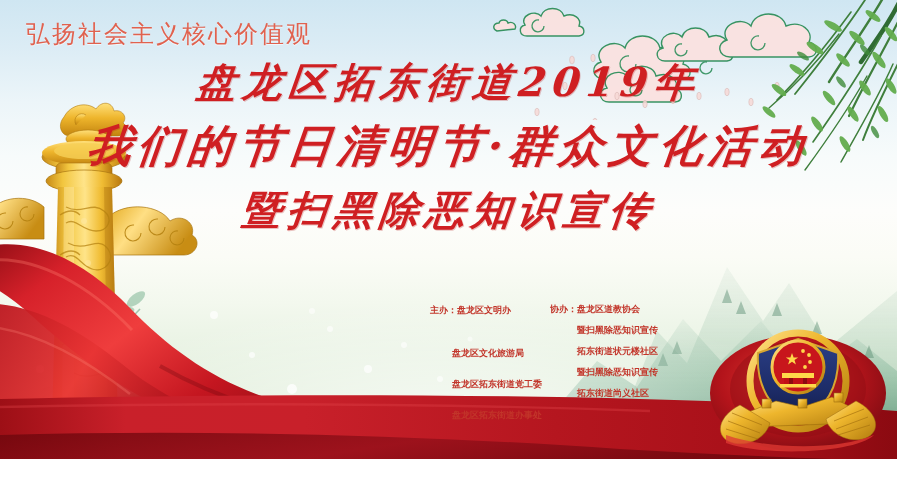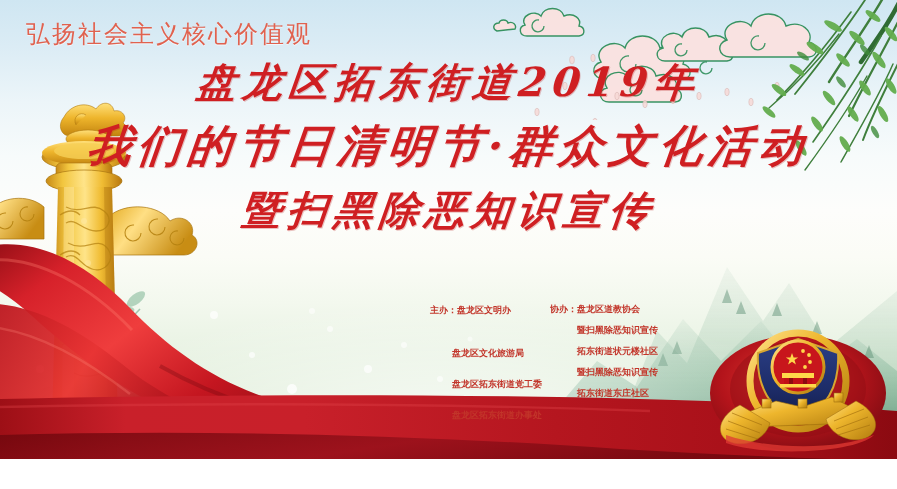--- a/index.html
+++ b/index.html
@@ -472,17 +472,17 @@
       <div class="crow">主办：盘龙区文明办</div>
       <div class="crow">盘龙区文化旅游局</div>
       <div class="crow">盘龙区拓东街道党工委</div>
       <div class="crow">盘龙区拓东街道办事处</div>
     </div>
     <div class="credit-col col-co">
       <div class="crow">协办：盘龙区道教协会</div>
       <div class="crow">暨扫黑除恶知识宣传</div>
       <div class="crow">拓东街道状元楼社区</div>
       <div class="crow">暨扫黑除恶知识宣传</div>
-      <div class="crow">拓东街道东庄社区</div>
+      <div class="crow">拓东街道尚义社区</div>
     </div>
   </div>
 
 </div>
 
 </body></html>

